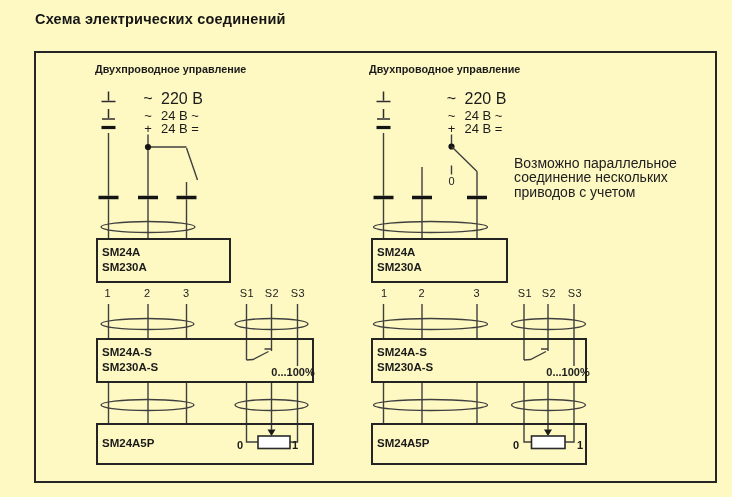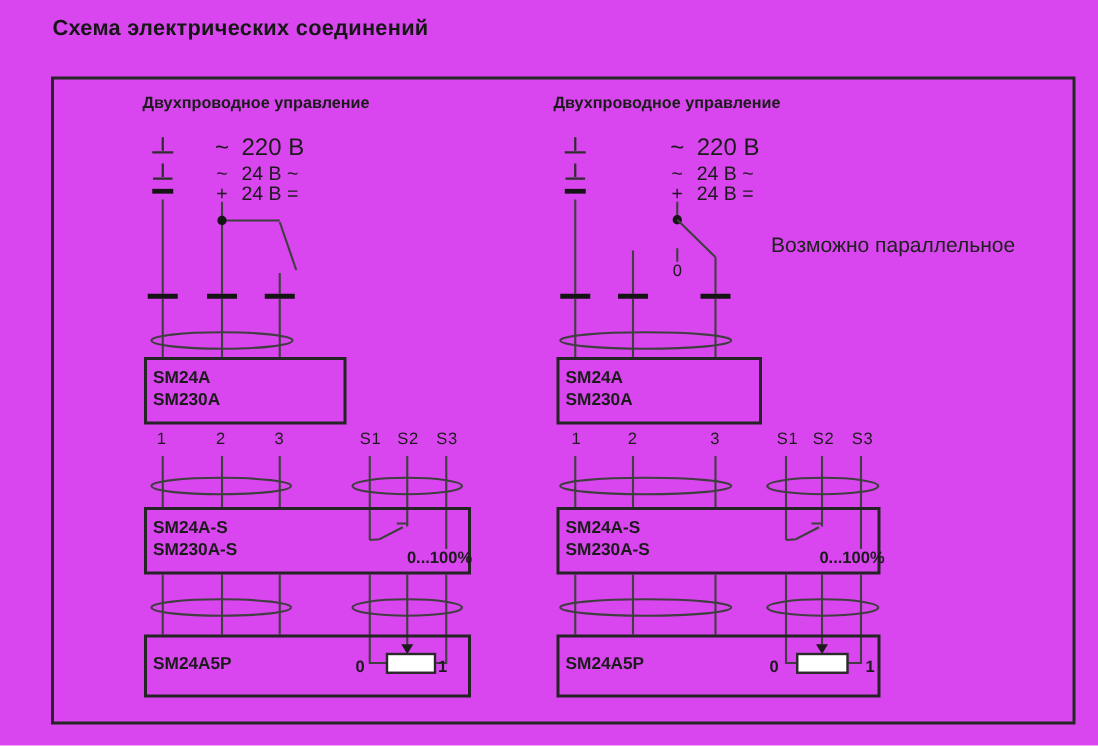--- a/index.html
+++ b/index.html
@@ -1,17 +1,17 @@
 <!DOCTYPE html>
 <html><head>
 <meta charset="utf-8">
 <style>
   html,body { margin:0; padding:0; background:#ffffff; }
   .stage {
-    position:relative; width:732px; height:497px; background:#d946ef;
+    position:relative; width:732px; height:497px; background:#fef9c3;
     font-family:"Liberation Sans", sans-serif; color:#1b1b1b; overflow:hidden;
   }
   .title {
     position:absolute; left:35px; top:11px;
     font-size:14.5px; font-weight:bold; letter-spacing:0.2px; color:#161616;
   }
   .frame {
     position:absolute; left:34px; top:51px; width:683px; height:432px;
     border:2px solid #262626; box-sizing:border-box;
   }
@@ -158,20 +158,22 @@
       <span class="sym">~</span><span class="lbl">24 В ~</span>
     </div>
     <div class="srow r3" style="left:443.5px; top:121px;">
       <span class="sym">+</span><span class="lbl">24 В =</span>
     </div>
 
     <div class="offlbl" style="left:451.5px;">0</div>
 
     <div class="note">
       <div>Возможно параллельное</div>
+      <div>соединение нескольких</div>
+      <div>приводов с учетом</div>
     </div>
 
     <div class="devbox" style="left:371px; top:238px; width:137px; height:45px;">
       <div class="l">SM24A</div>
       <div class="l">SM230A</div>
     </div>
 
     <div class="t" style="left:384px;">1</div>
     <div class="t" style="left:421.5px;">2</div>
     <div class="t" style="left:476.5px;">3</div>

